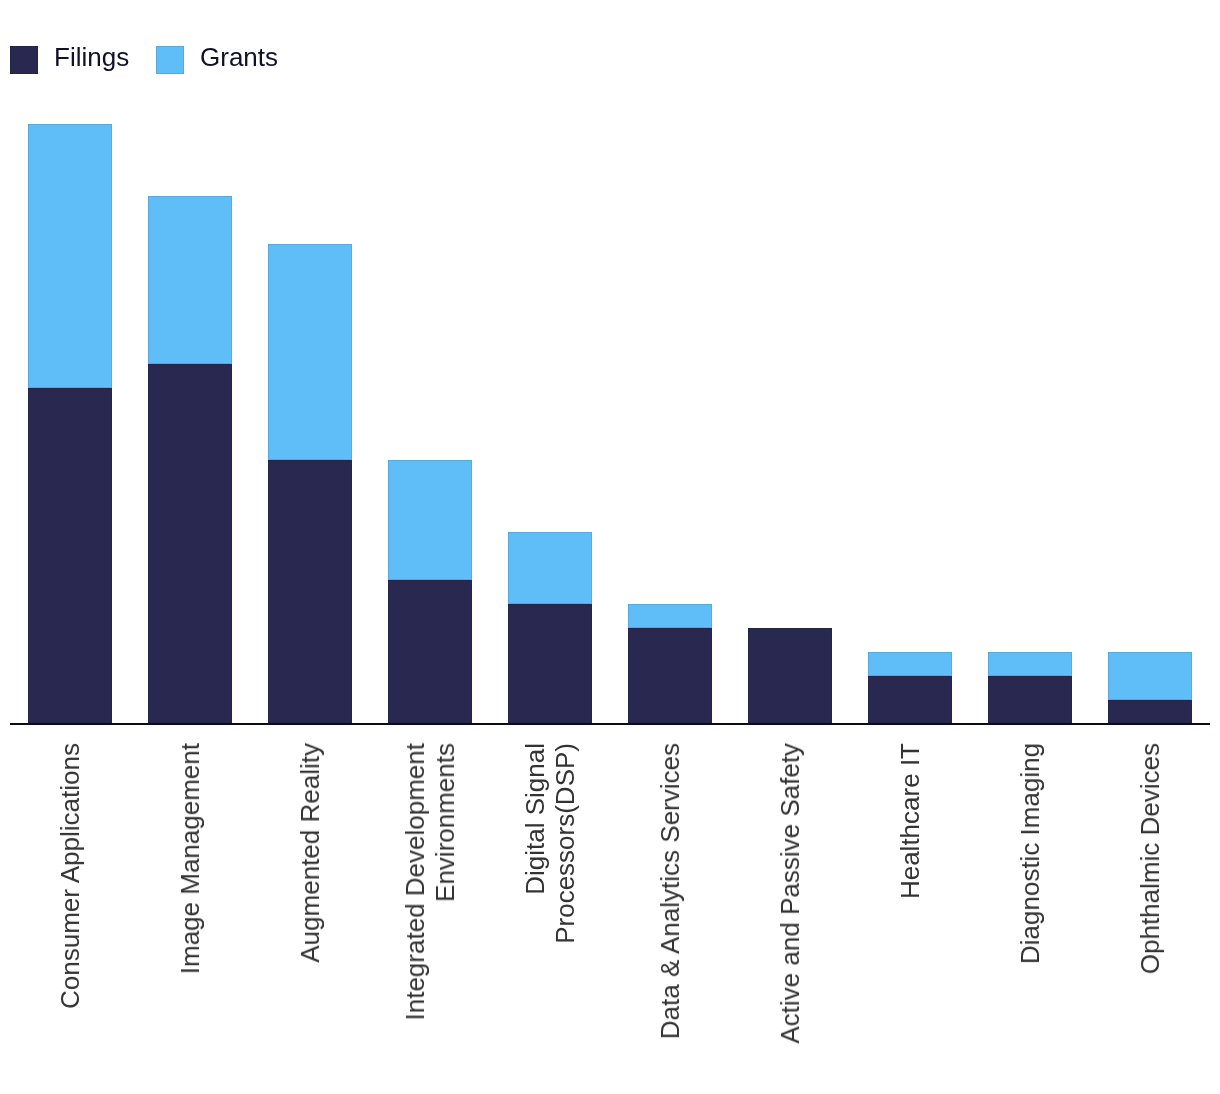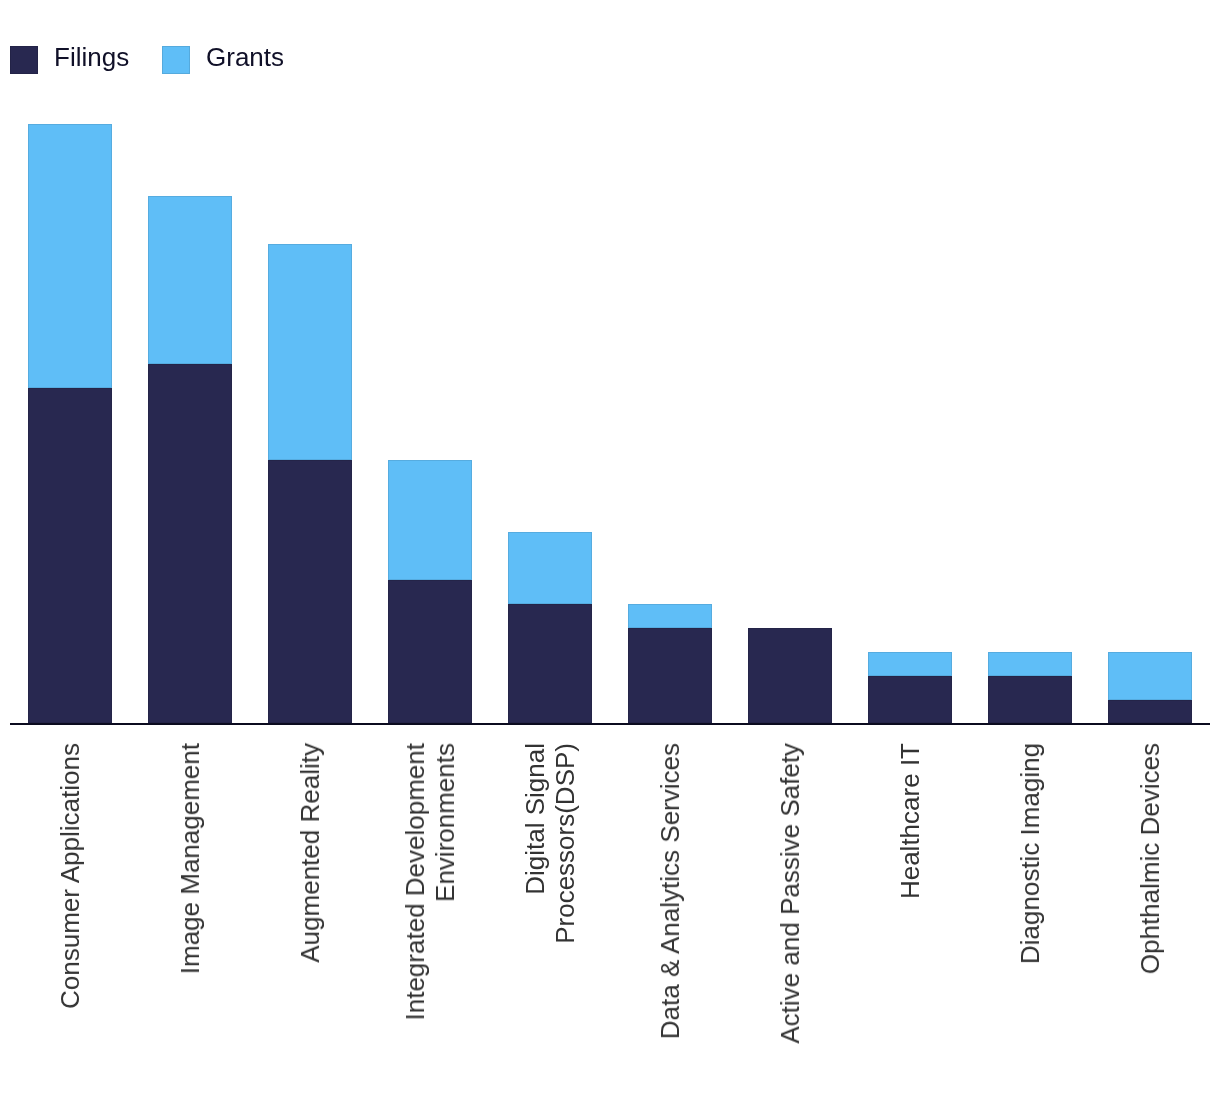--- a/index.html
+++ b/index.html
@@ -41,21 +41,21 @@
 </head>
 <body>
 
 <div id="chart">
 
   <div class="legend">
       <div class="legend-item" style="left: 10px; top: 46px;">
         <span class="swatch" style="background: rgb(40, 40, 80);"></span>
         <span class="legend-label">Filings</span>
       </div>
-      <div class="legend-item" style="left: 162px; top: 46px;">
+      <div class="legend-item" style="left: 156px; top: 46px;">
         <span class="swatch" style="background: rgb(95, 190, 247);"></span>
         <span class="legend-label">Grants</span>
       </div>
   </div>
 
   <div class="bars">
       <div class="bar" style="left: 28px; width: 84px; top: 124.4px; height: 599px;">
         <div class="seg" style="top: 0px; height: 264px; background: rgb(95, 190, 247); display: block;"></div>
         <div class="seg" style="top: 264px; height: 335px; background: rgb(40, 40, 80); display: block;"></div>
       </div>

